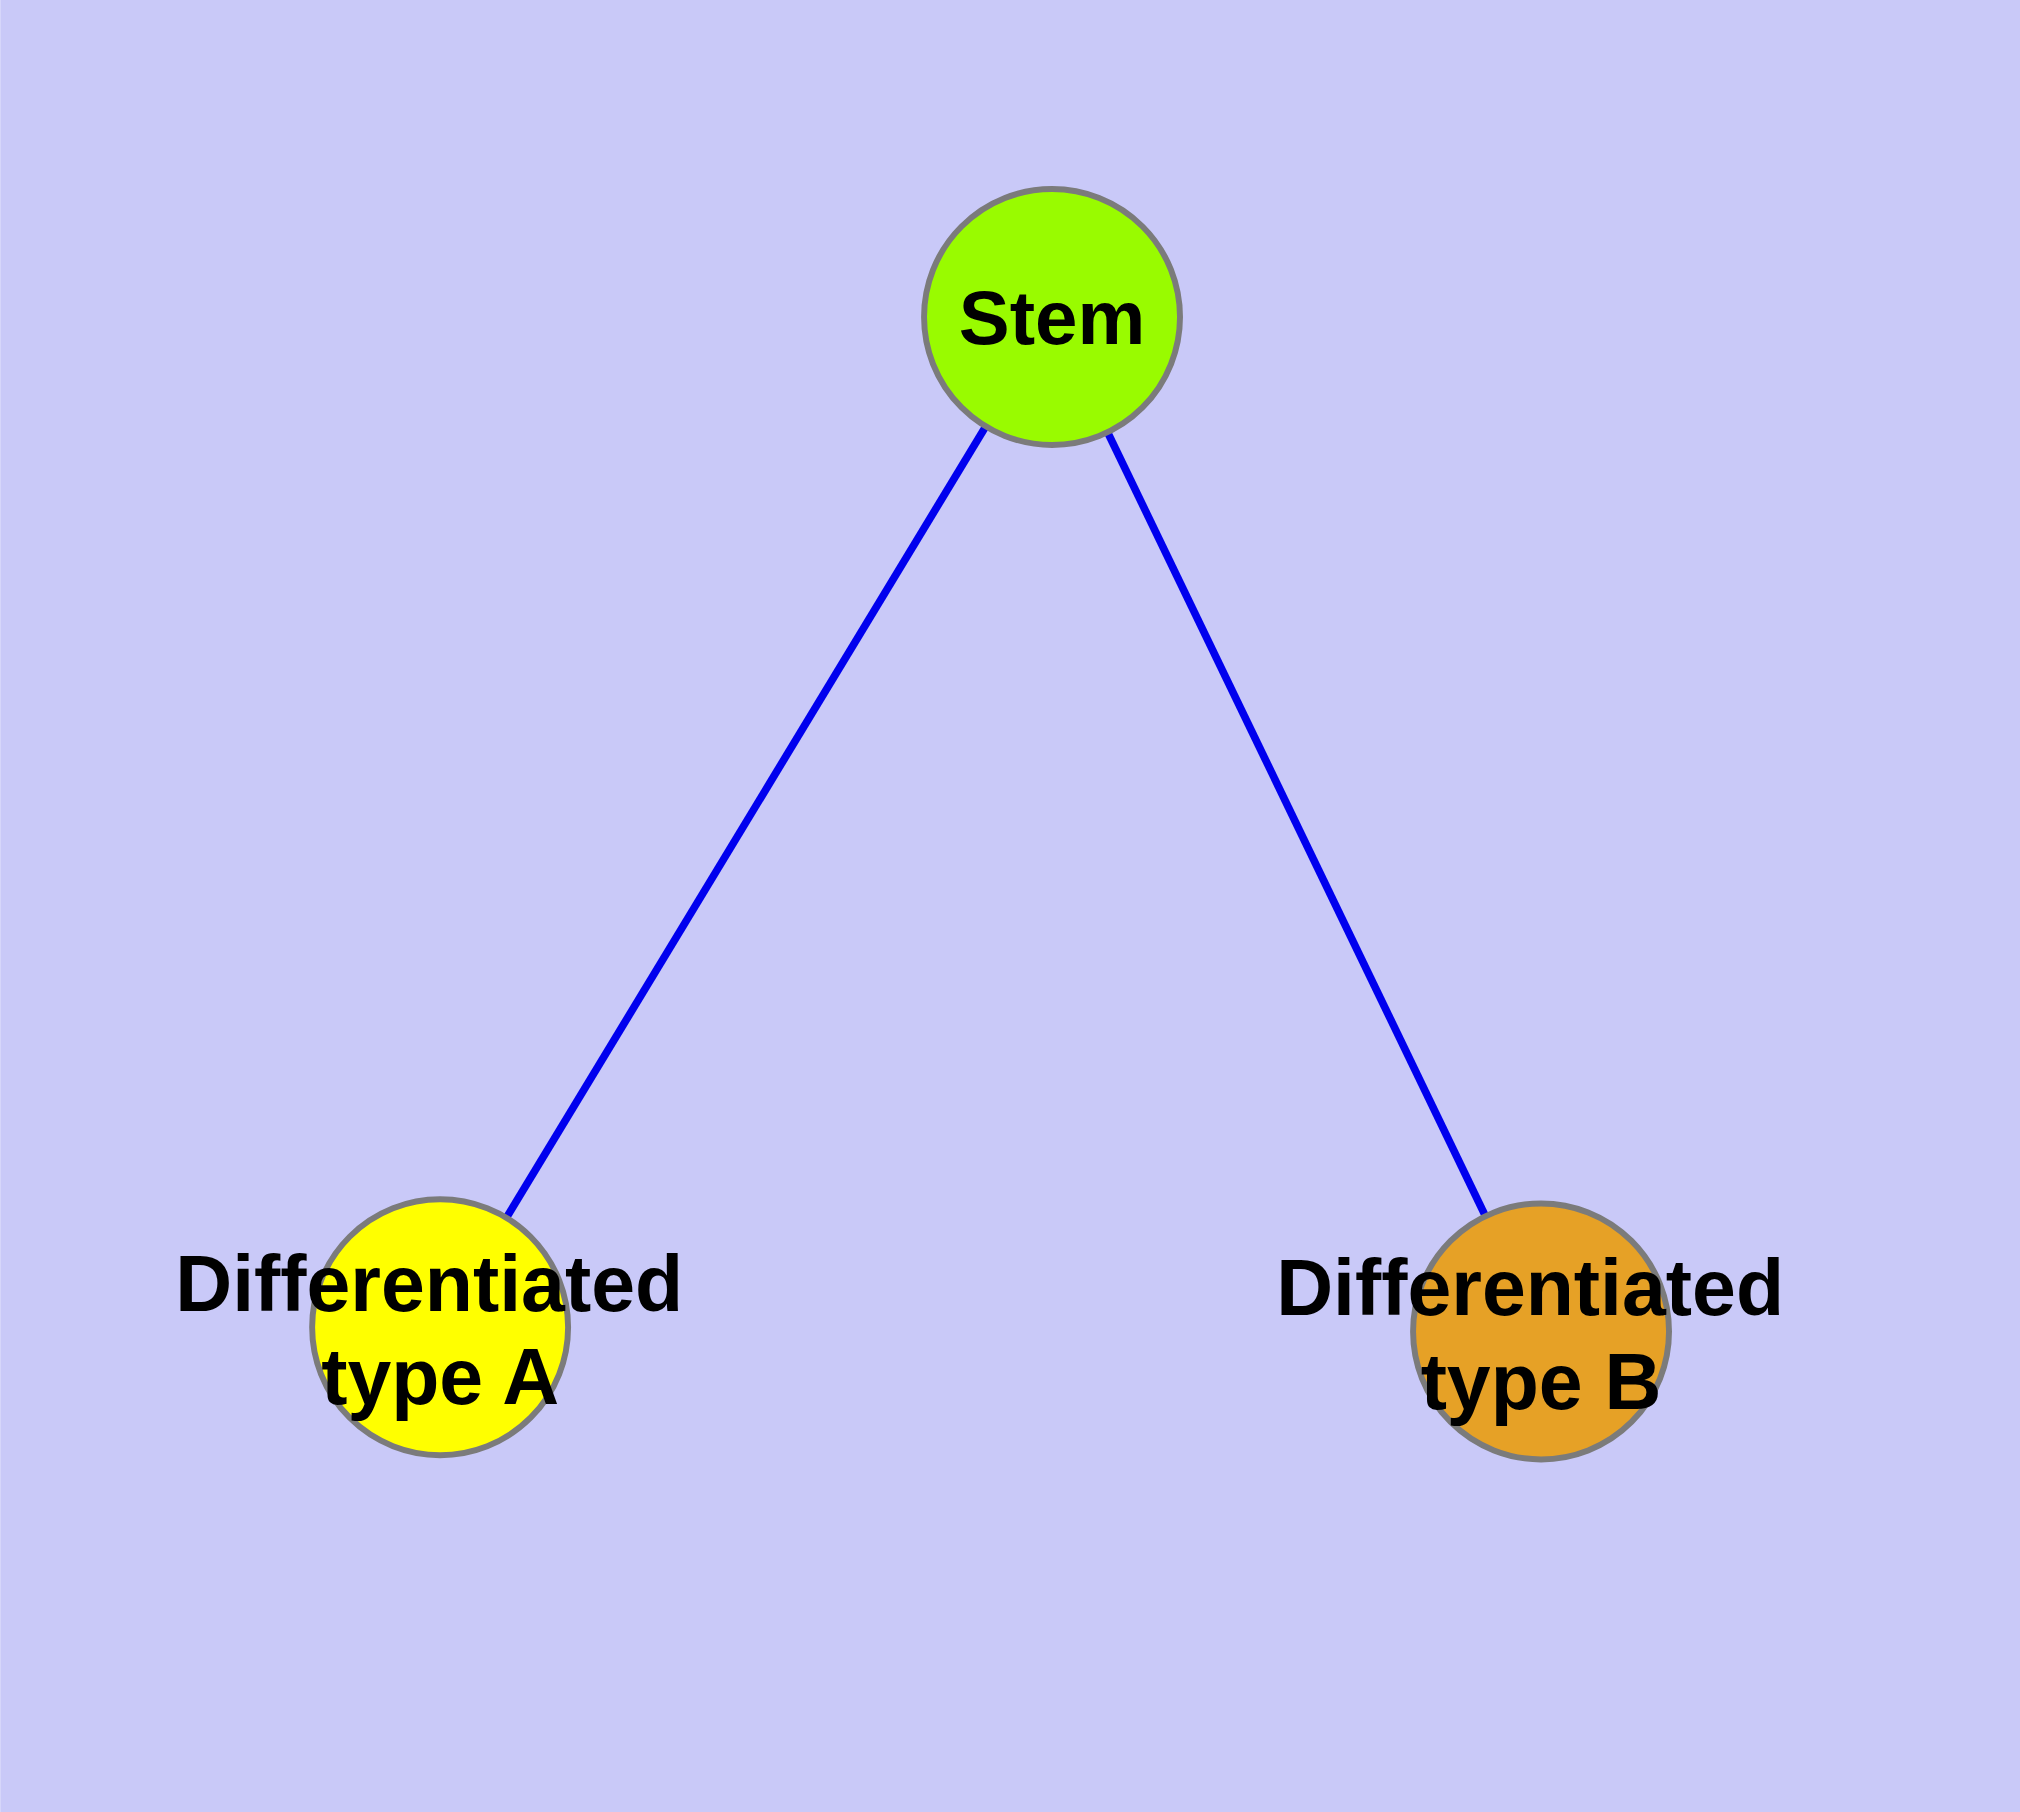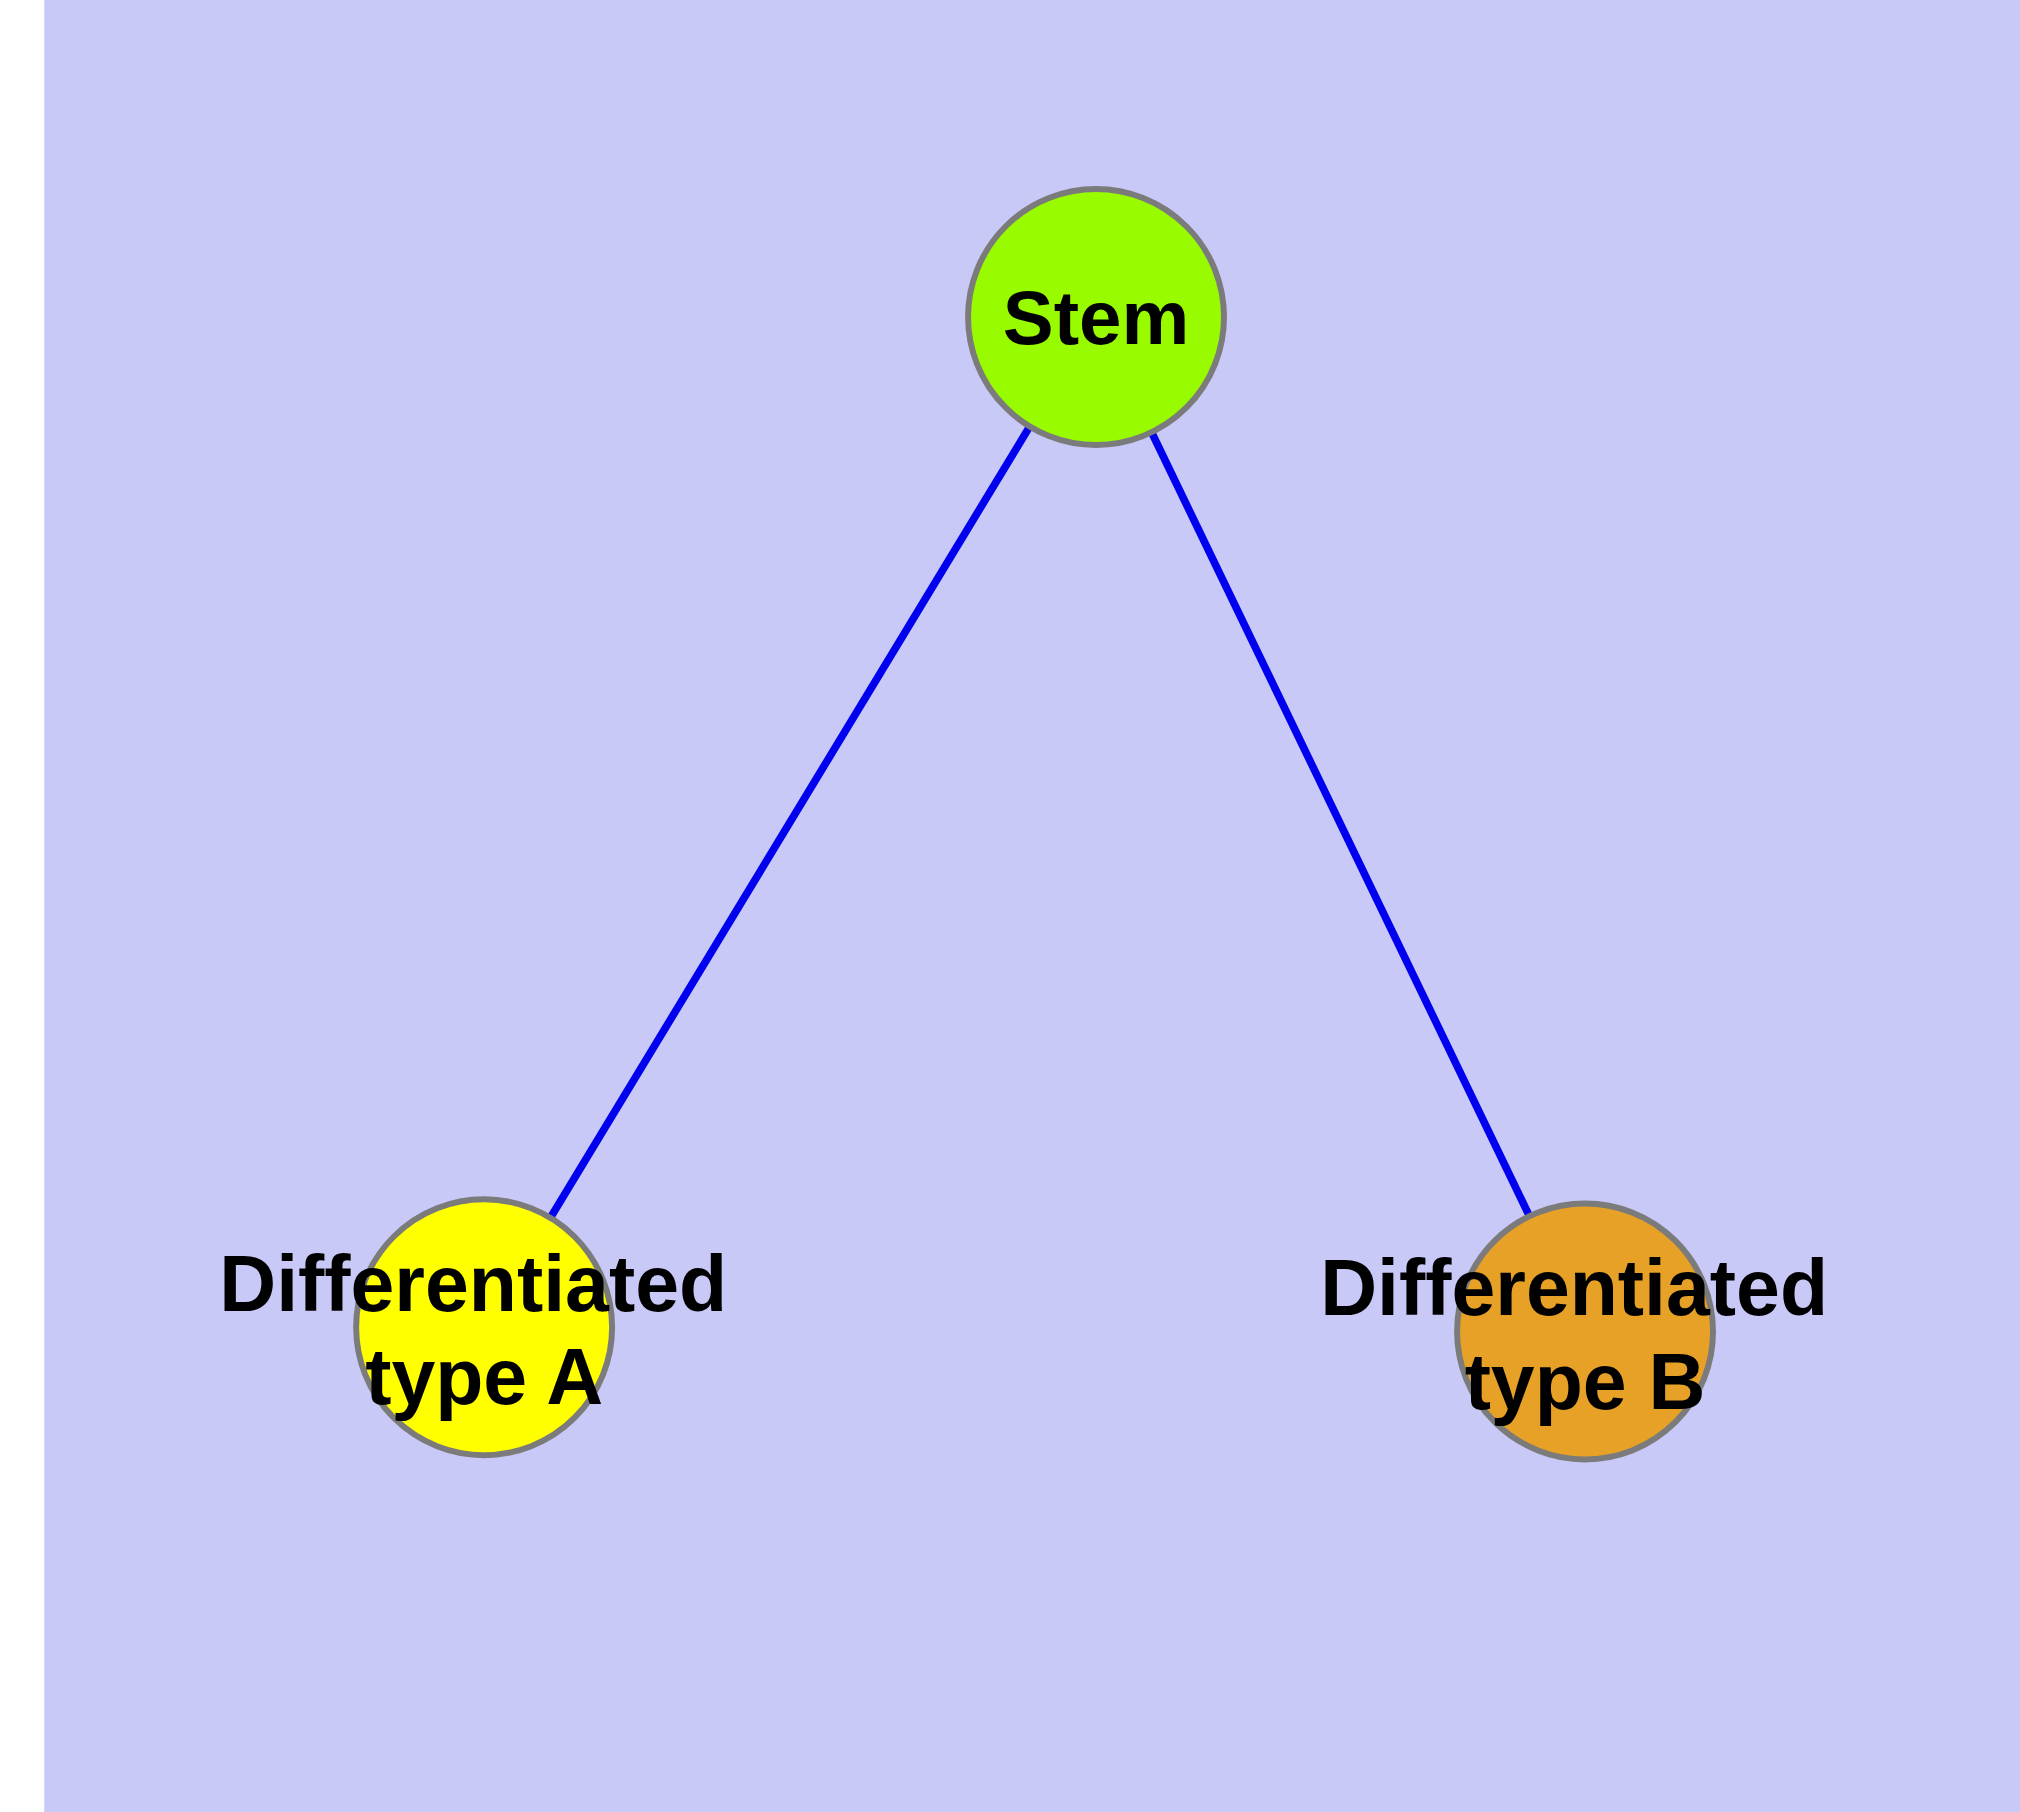--- a/index.html
+++ b/index.html
@@ -6,21 +6,20 @@
     margin: 0;
     padding: 0;
     width: 2021px;
     height: 1812px;
     overflow: hidden;
     font-family: "Liberation Sans", sans-serif;
   }
   .canvas-wrap {
     width: 1697px;
     height: 1812px;
-    padding-left: 44px;
   }
   svg {
     display: block;
   }
   .node-label, .node-label tspan {
     font-family: "Liberation Sans", "DejaVu Sans", sans-serif;
     font-weight: bold;
     fill: #000000;
   }
   .stem-label { font-size: 90px; }

